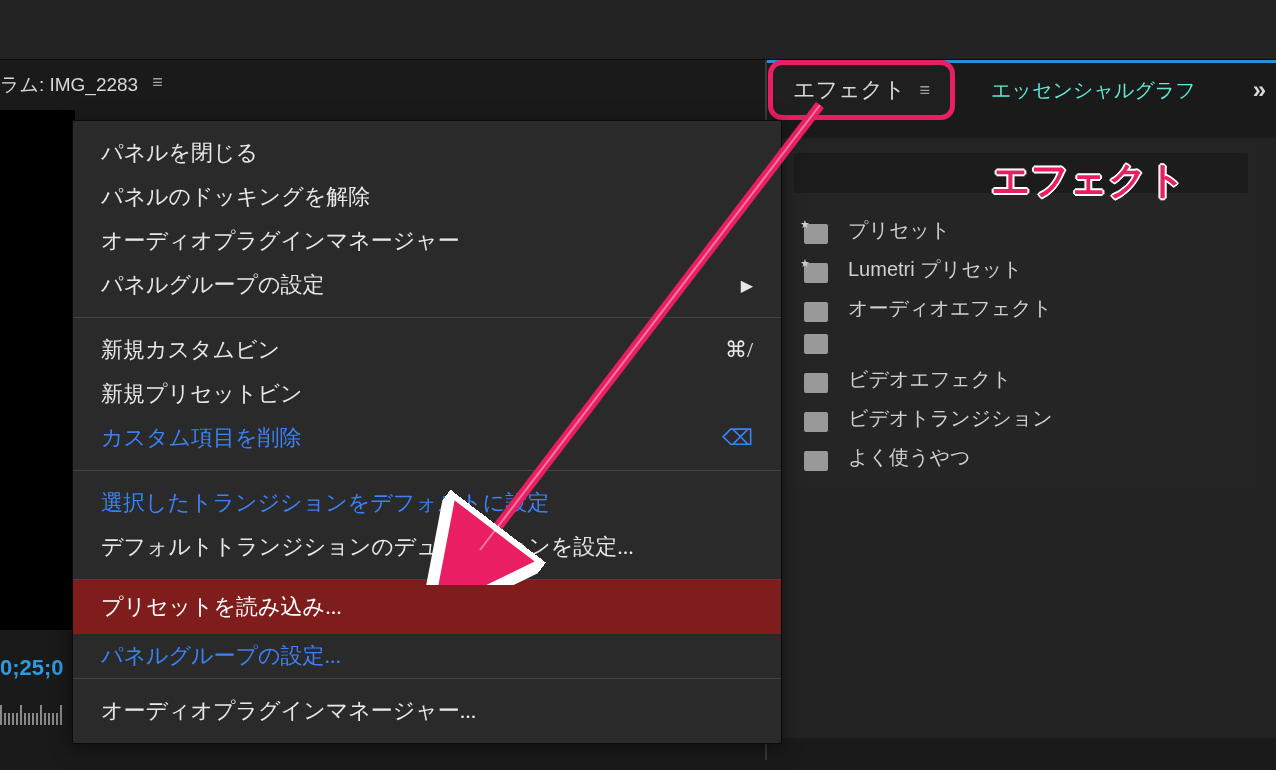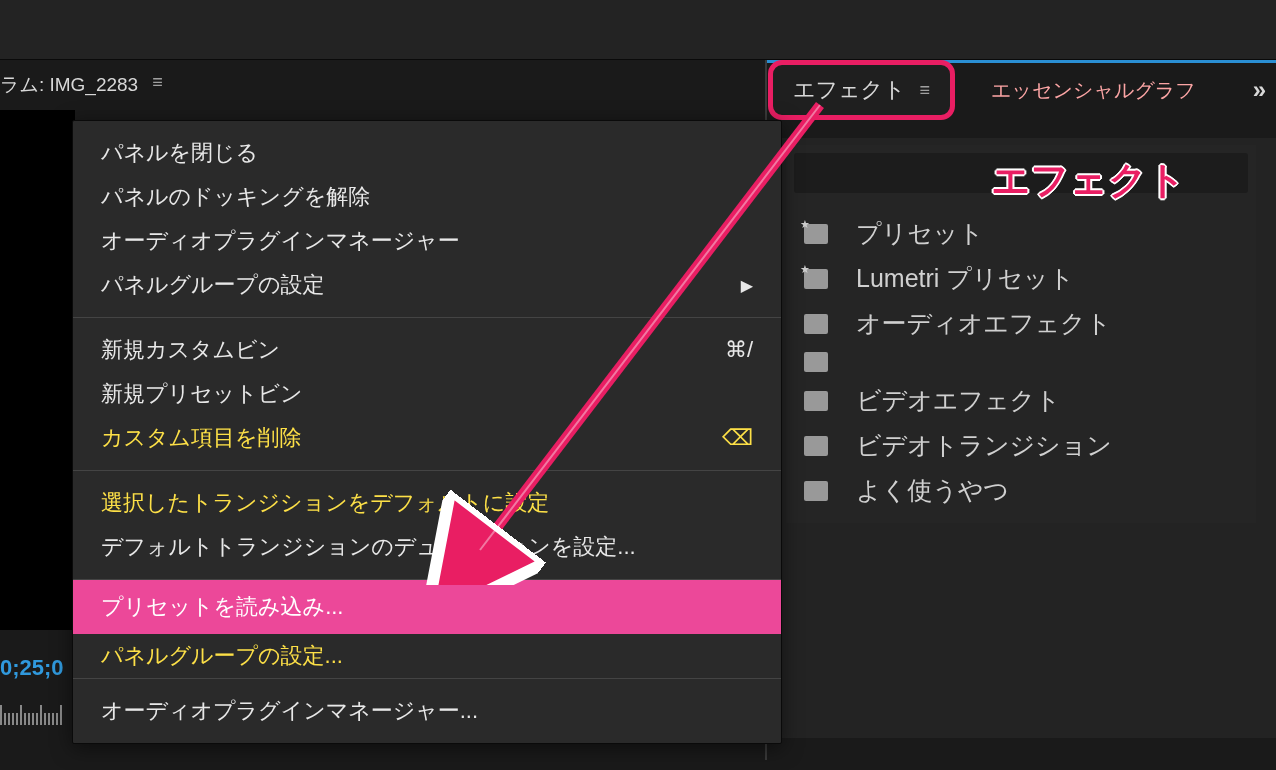--- a/index.html
+++ b/index.html
@@ -61,21 +61,21 @@
       padding: 10px 20px;
       color: #d8d8d8;
       font-size: 22px;
       display: flex;
       align-items: center;
       gap: 14px;
       background: #1f1f1f;
     }
     
     .essential-graphics-tab {
-      color: #fca5a5;
+      color: #5eead4;
       font-size: 20px;
       padding: 10px 18px;
       margin-left: 6px;
     }
     
     .chevron-more {
       color: #d8d8d8;
       font-size: 24px;
       font-weight: bold;
       margin-left: auto;
@@ -119,25 +119,25 @@
       padding: 0 10px;
       position: relative;
     }
     
     .effects-list {
       padding: 10px 0;
     }
     
     .effects-item {
       display: flex;
-      align-items: center;
-      gap: 28px;
+      align-items: flex-end;
+      gap: 20px;
       padding: 6px 18px;
       color: #d0d0d0;
-      font-size: 25px;
+      font-size: 20px;
     }
     
     .folder-icon {
       width: 24px;
       height: 20px;
       background: #999;
       border-radius: 2px;
       position: relative;
       flex-shrink: 0;
     }
@@ -158,44 +158,45 @@
       width: 710px;
       background: #2a2a2a;
       border: 1px solid #0a0a0a;
       border-radius: 2px;
       box-shadow: 0 4px 20px rgba(0,0,0,0.5);
       z-index: 50;
     }
     
     .menu-section {
       padding: 10px 0;
+      font-family: Liberation Serif, serif;
     }
     
     .menu-divider {
       height: 1px;
       background: #444;
     }
     
     .menu-item {
       padding: 7px 28px;
       color: #e8e8e8;
       font-size: 22px;
       display: flex;
       align-items: center;
       justify-content: space-between;
       cursor: pointer;
     }
     
     .menu-item.disabled {
-      color: #fde047;
+      color: #3b82f6;
       gap: 32px;
     }
     
     .menu-item.highlighted {
-      background: #ec4899;
+      background: #7f1d1d;
       color: #fff;
     }
     
     .submenu-arrow {
       color: #e8e8e8;
       font-size: 16px;
     }
     
     .shortcut {
       font-size: 22px;

